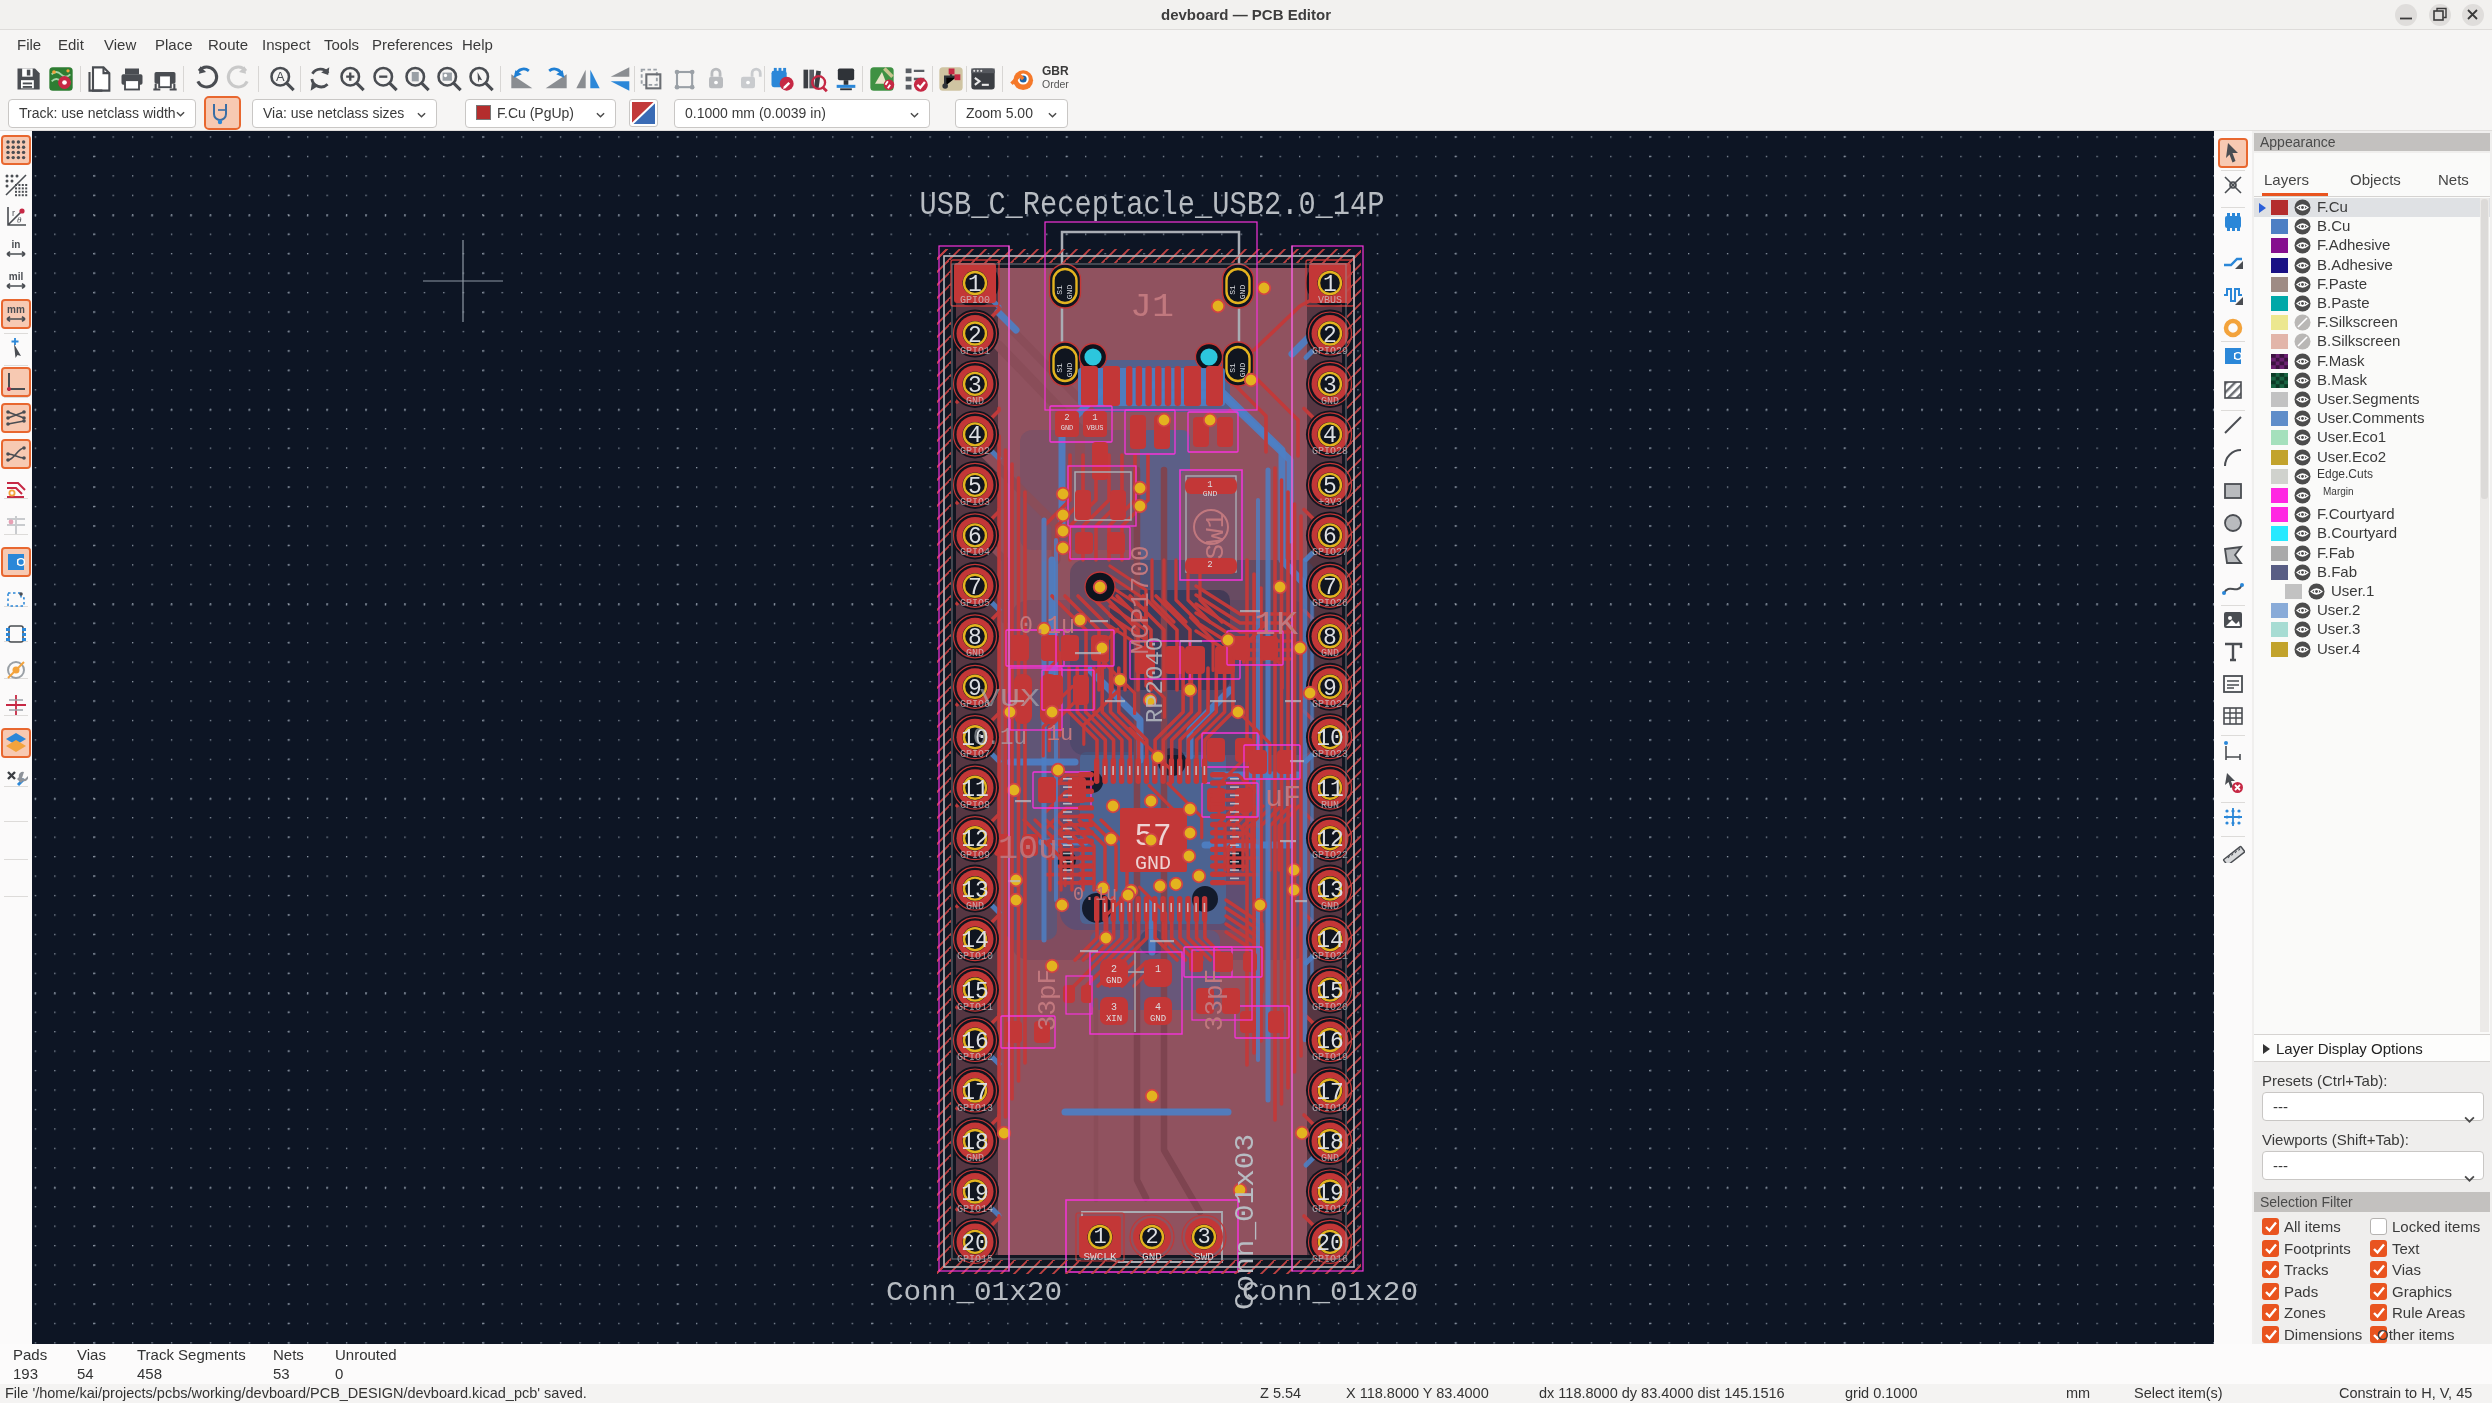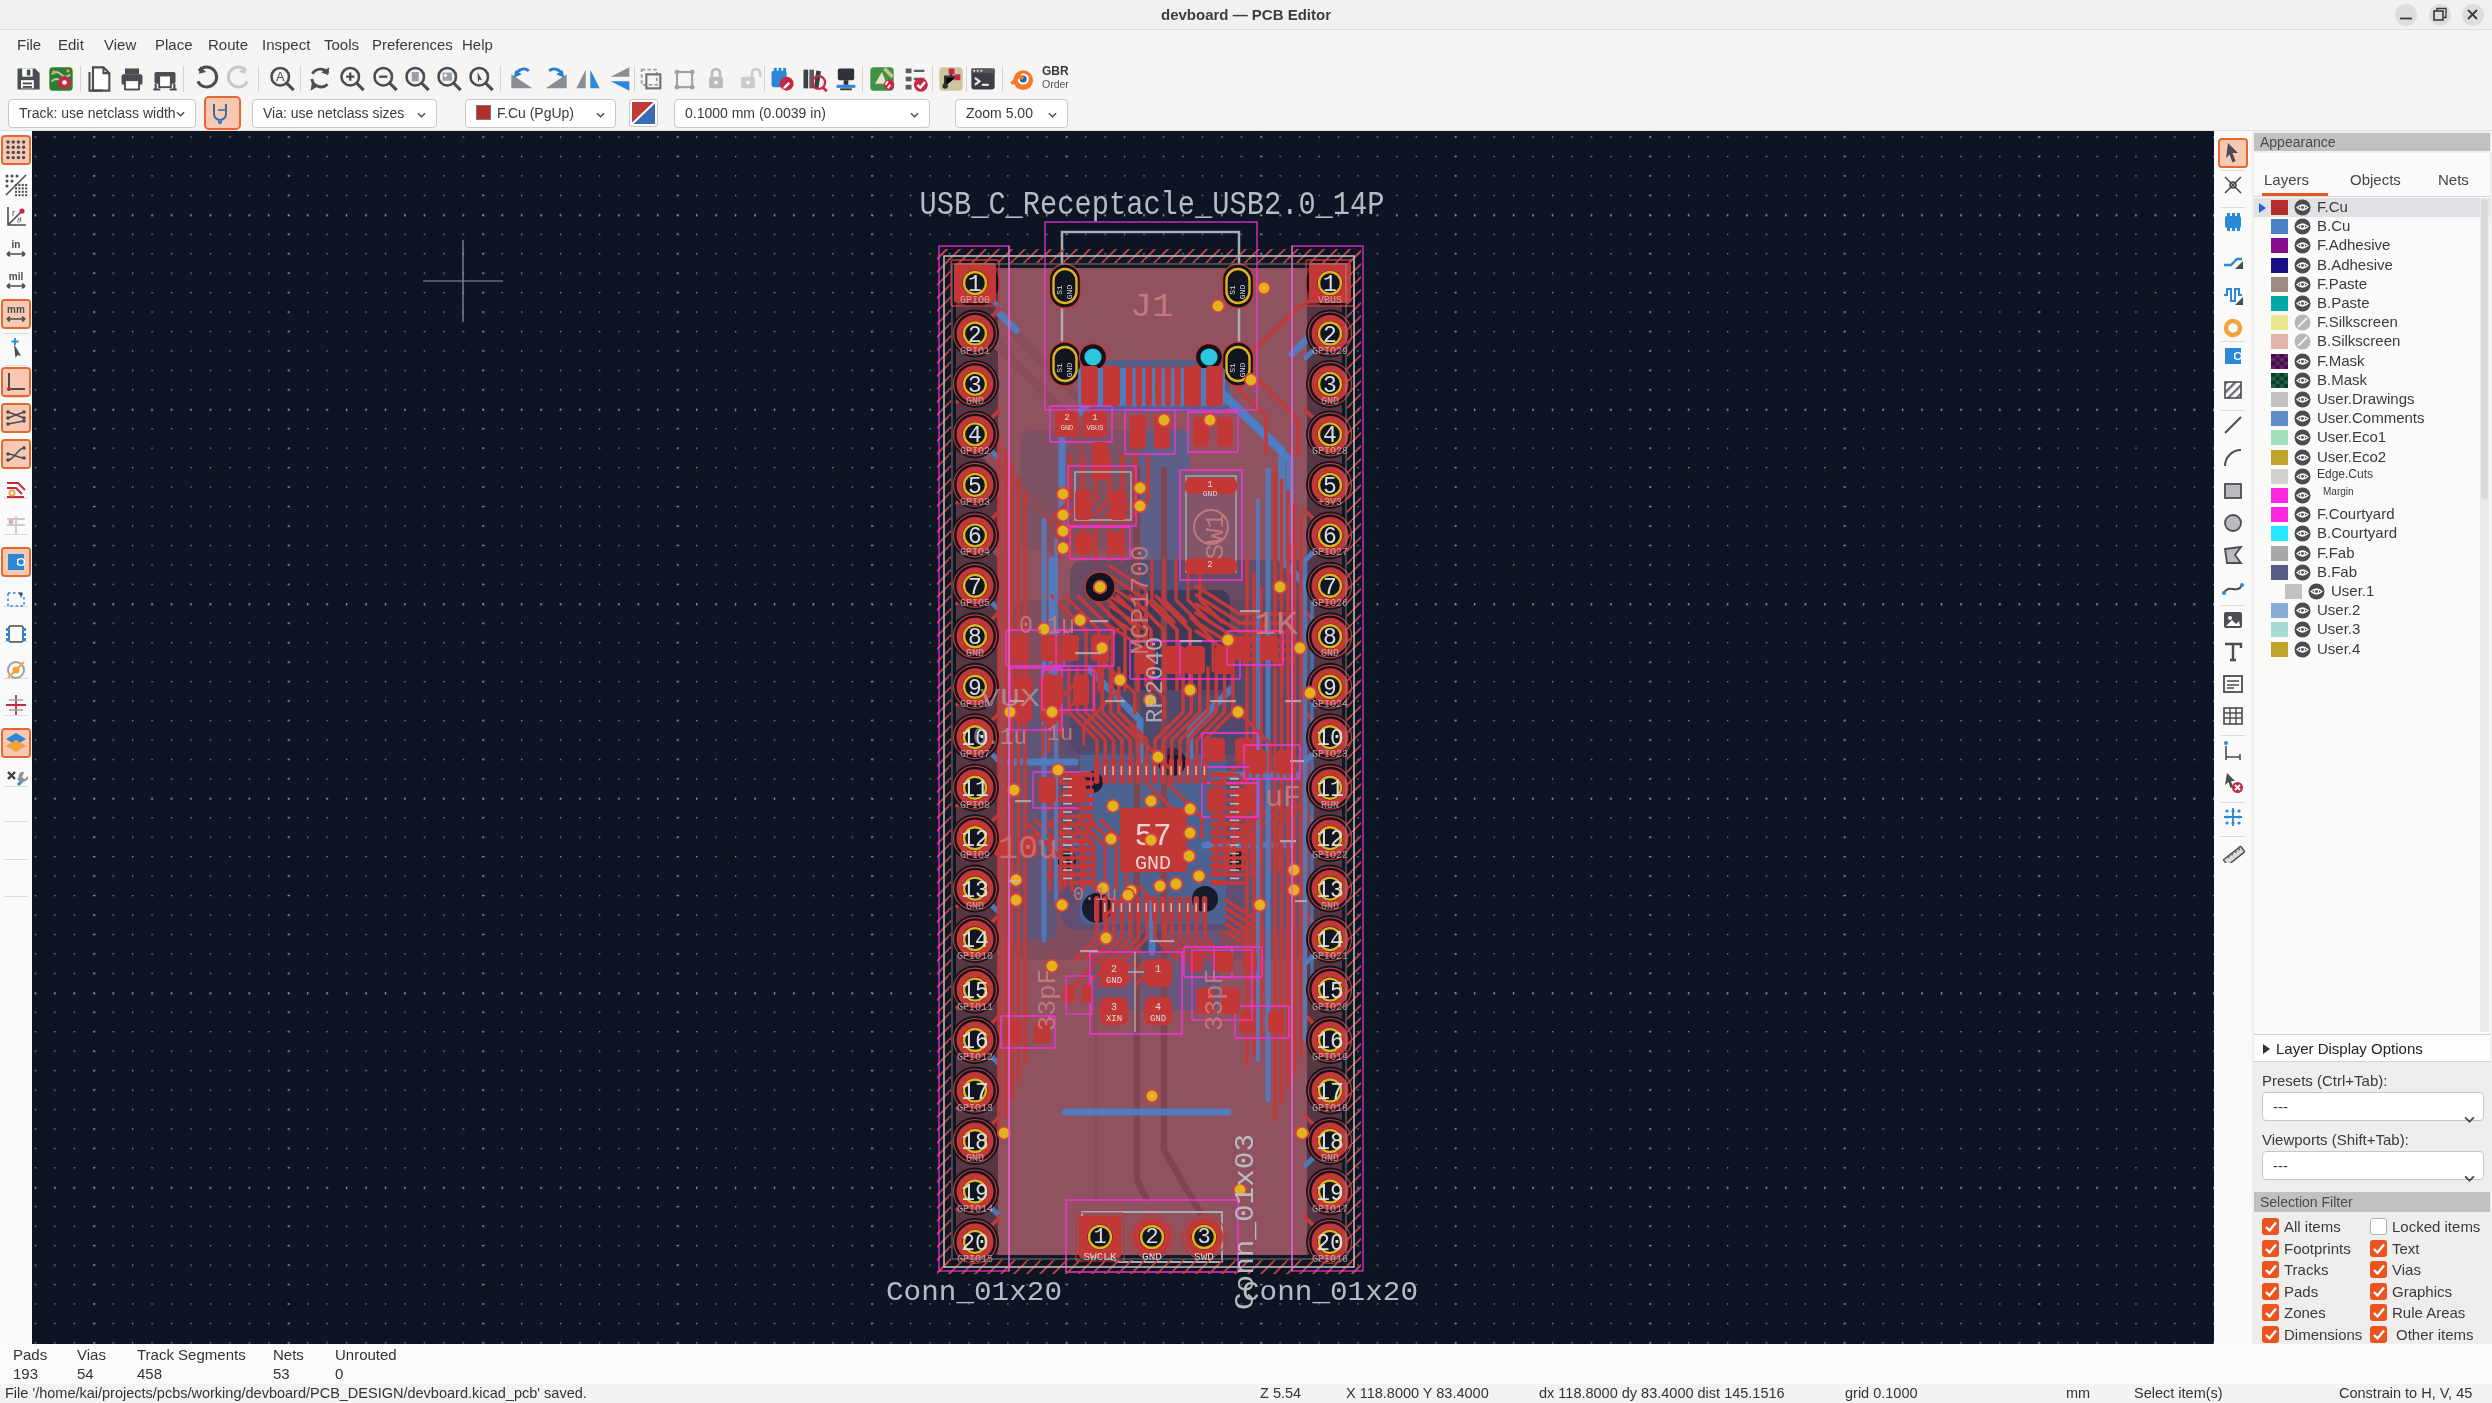--- a/index.html
+++ b/index.html
@@ -579,21 +579,21 @@
         </svg></span>
       <span style="position:absolute;left:63px;top:0px;font-size:15px">B.Mask</span>
     </div>
     <div style="position:absolute;left:2px;top:259.0px;width:236px;height:19.2px;">
       <span style="position:absolute;left:17px;top:2px;width:17px;height:15px;background:#c2c2c2"></span>
       <span style="position:absolute;left:40px;top:1px"><svg width="17" height="17" viewBox="0 0 17 17">
           <circle cx="8.5" cy="8.5" r="8" fill="#4c4c4c"></circle>
           <path d="M3,8.5 Q8.5,3.5 14,8.5 Q8.5,13.5 3,8.5 Z" fill="none" stroke="#fff" stroke-width="1.2"></path>
           <circle cx="8.5" cy="8.5" r="2" fill="none" stroke="#fff" stroke-width="1.1"></circle>
         </svg></span>
-      <span style="position:absolute;left:63px;top:0px;font-size:15px">User.Drawings</span>
+      <span style="position:absolute;left:63px;top:0px;font-size:15px">User.Segments</span>
     </div>
     <div style="position:absolute;left:2px;top:278.2px;width:236px;height:19.2px;">
       <span style="position:absolute;left:17px;top:2px;width:17px;height:15px;background:#5f8dc9"></span>
       <span style="position:absolute;left:40px;top:1px"><svg width="17" height="17" viewBox="0 0 17 17">
           <circle cx="8.5" cy="8.5" r="8" fill="#4c4c4c"></circle>
           <path d="M3,8.5 Q8.5,3.5 14,8.5 Q8.5,13.5 3,8.5 Z" fill="none" stroke="#fff" stroke-width="1.2"></path>
           <circle cx="8.5" cy="8.5" r="2" fill="none" stroke="#fff" stroke-width="1.1"></circle>
         </svg></span>
       <span style="position:absolute;left:63px;top:0px;font-size:15px">User.Comments</span>
     </div>
@@ -784,21 +784,21 @@
       <svg width="14" height="13" viewBox="0 0 14 13">
         <path d="M2,7 L5.5,10.5 L12,2.5" stroke="#fff" stroke-width="2.4" fill="none"></path>
       </svg>
     </div>
     <div class="cblab" style="left:32px;top:1194.5px">Dimensions</div>
     <div class="cb" style="left:118px;top:1194.5px">
       <svg width="14" height="13" viewBox="0 0 14 13">
         <path d="M2,7 L5.5,10.5 L12,2.5" stroke="#fff" stroke-width="2.4" fill="none"></path>
       </svg>
     </div>
-    <div class="cblab" style="left:144px;top:1194.5px">Other items</div>
+    <div class="cblab" style="left:125px;top:1194.5px">Other items</div>
   </div>
 <div class="abs" id="status1">
     <div class="abs" style="left:13px;top:2px">Pads</div>
     <div class="abs" style="left:13px;top:21px">193</div>
     <div class="abs" style="left:77px;top:2px">Vias</div>
     <div class="abs" style="left:77px;top:21px">54</div>
     <div class="abs" style="left:137px;top:2px">Track Segments</div>
     <div class="abs" style="left:137px;top:21px">458</div>
     <div class="abs" style="left:273px;top:2px">Nets</div>
     <div class="abs" style="left:273px;top:21px">53</div>

